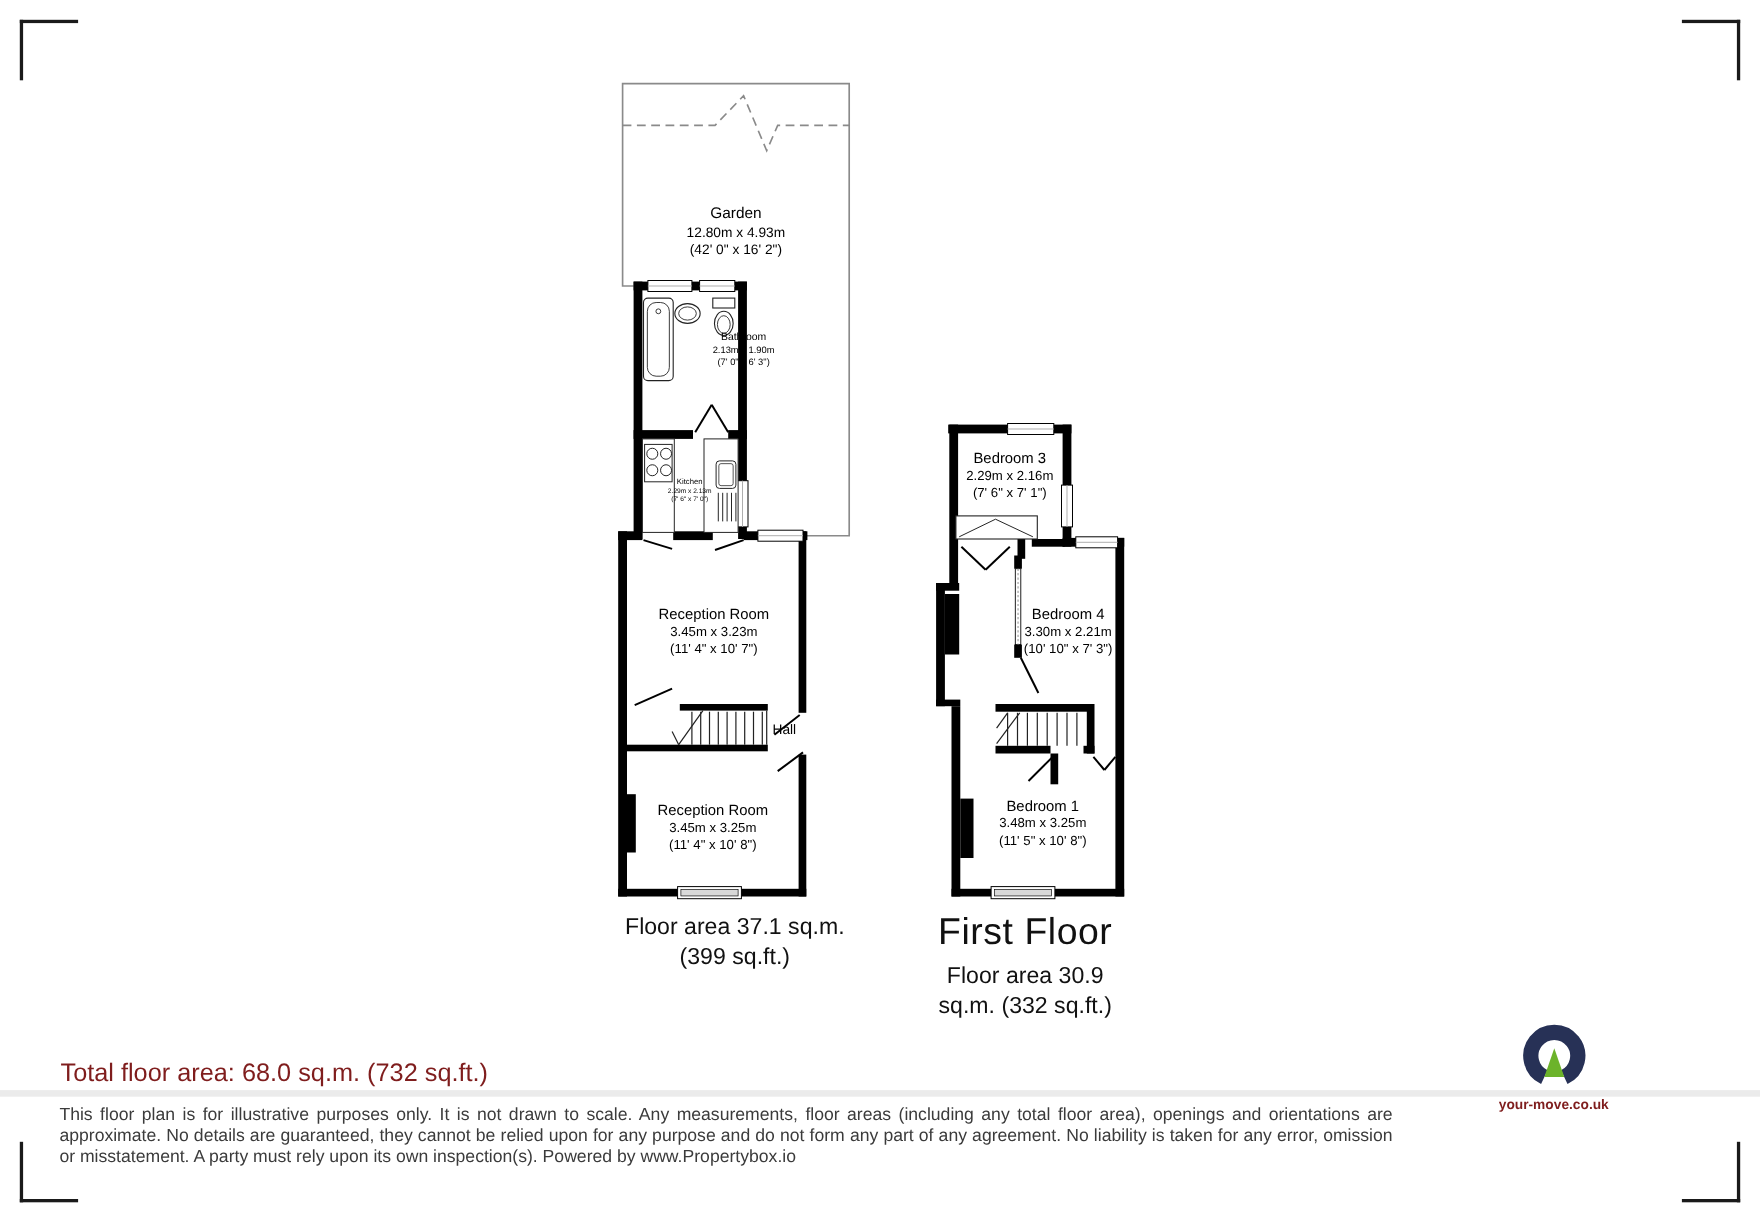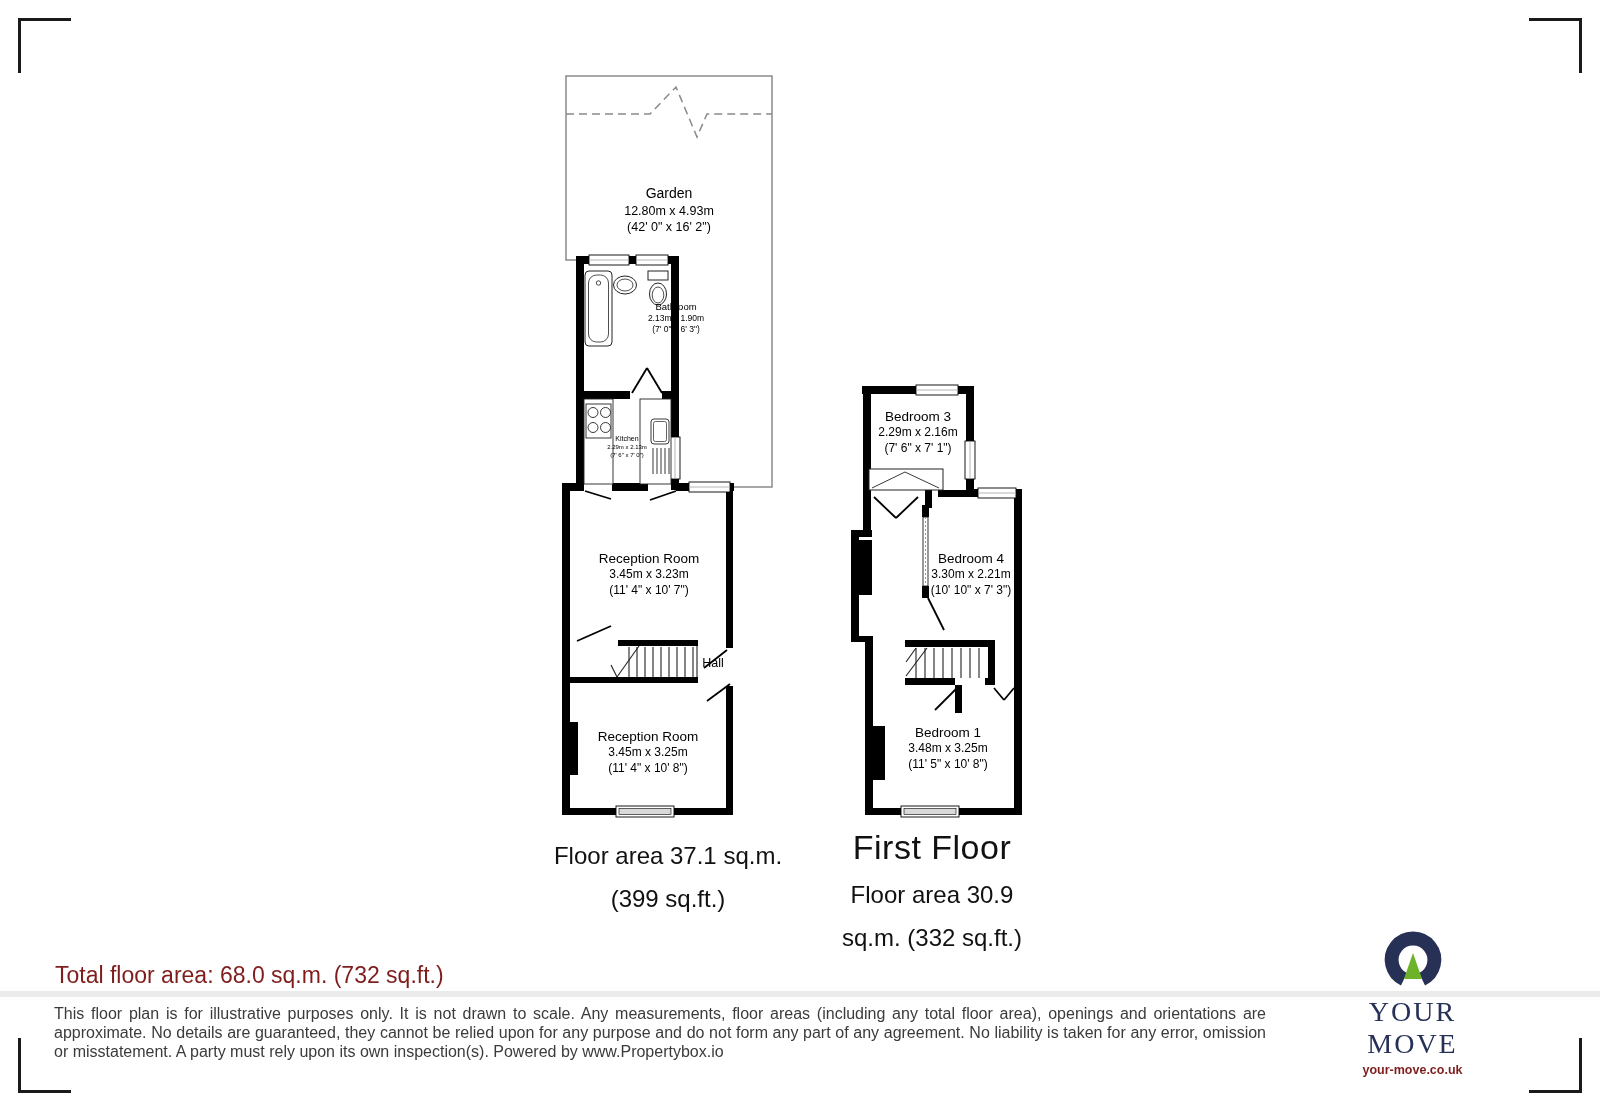--- a/index.html
+++ b/index.html
@@ -20,21 +20,21 @@
   .sz-lg .rname{font-size:14px;margin-top:44px;}
   .sz-lg .rdim{font-size:12.5px;}
   .sz-sm .rname{font-size:9.5px;}
   .sz-sm .rdim{font-size:8.5px;}
   .sz-xs .rname{font-size:7px;}
   .sz-xs .rdim{font-size:6px;}
   .hall-label{position:absolute;transform:translate(-50%,-50%);font-size:12.5px;}
   
   .floor-caption{position:absolute;transform:translateX(-50%);text-align:center;}
   .floor-title{font-size:34px;color:#111;letter-spacing:0.5px;}
-  .floor-area{font-size:24px;color:#111;line-height:1.2;margin-top:14px;}
+  .floor-area{font-size:21px;color:#111;line-height:1.2;margin-top:2px;}
   .floor-title{margin-bottom:8px;}
   
   .total-area{position:absolute;left:55px;top:962px;font-size:23px;color:#7f1d1d;text-align:right;}
   .divider-band{position:absolute;left:0;right:0;top:991px;height:6px;background:#ebebeb;}
   .disclaimer{position:absolute;left:54px;top:1004px;width:1212px;font-size:16px;
               line-height:1.19;color:#3b3b3b;text-align:justify;}
   
   .logo{position:absolute;left:1330px;top:930px;width:165px;text-align:center;}
   .logo-brand{font-family:"Liberation Serif",serif;font-size:28px;letter-spacing:2px;color:#273156;margin-top:2px;}
   .logo-url{font-size:12.5px;font-weight:bold;color:#7f1d1d;margin-top:3px;}
@@ -331,17 +331,16 @@
 
   <div class="total-area">Total floor area: 68.0 sq.m. (732 sq.ft.)</div>
   <div class="divider-band"></div>
   <div class="disclaimer">This floor plan is for illustrative purposes only. It is not drawn to scale. Any measurements, floor areas (including any total floor area), openings and orientations are approximate. No details are guaranteed, they cannot be relied upon for any purpose and do not form any part of any agreement. No liability is taken for any error, omission or misstatement. A party must rely upon its own inspection(s). Powered by www.Propertybox.io</div>
 
   <div class="logo">
     <svg width="64" height="64" viewBox="0 0 60 60" style="margin:0 auto">
       <path d="M21.5,46.1 A20,20 0 1 1 38.5,46.1" fill="none" stroke="#273156" stroke-width="13"></path>
       <polygon points="30,21.5 38.5,46 21.5,46" fill="#6cb32a"></polygon>
     </svg>
-    <div class="logo-brand">YOUR MOVE</div>
     <div class="logo-url">your-move.co.uk</div>
   </div>
 
 </div>
 
 </body></html>

